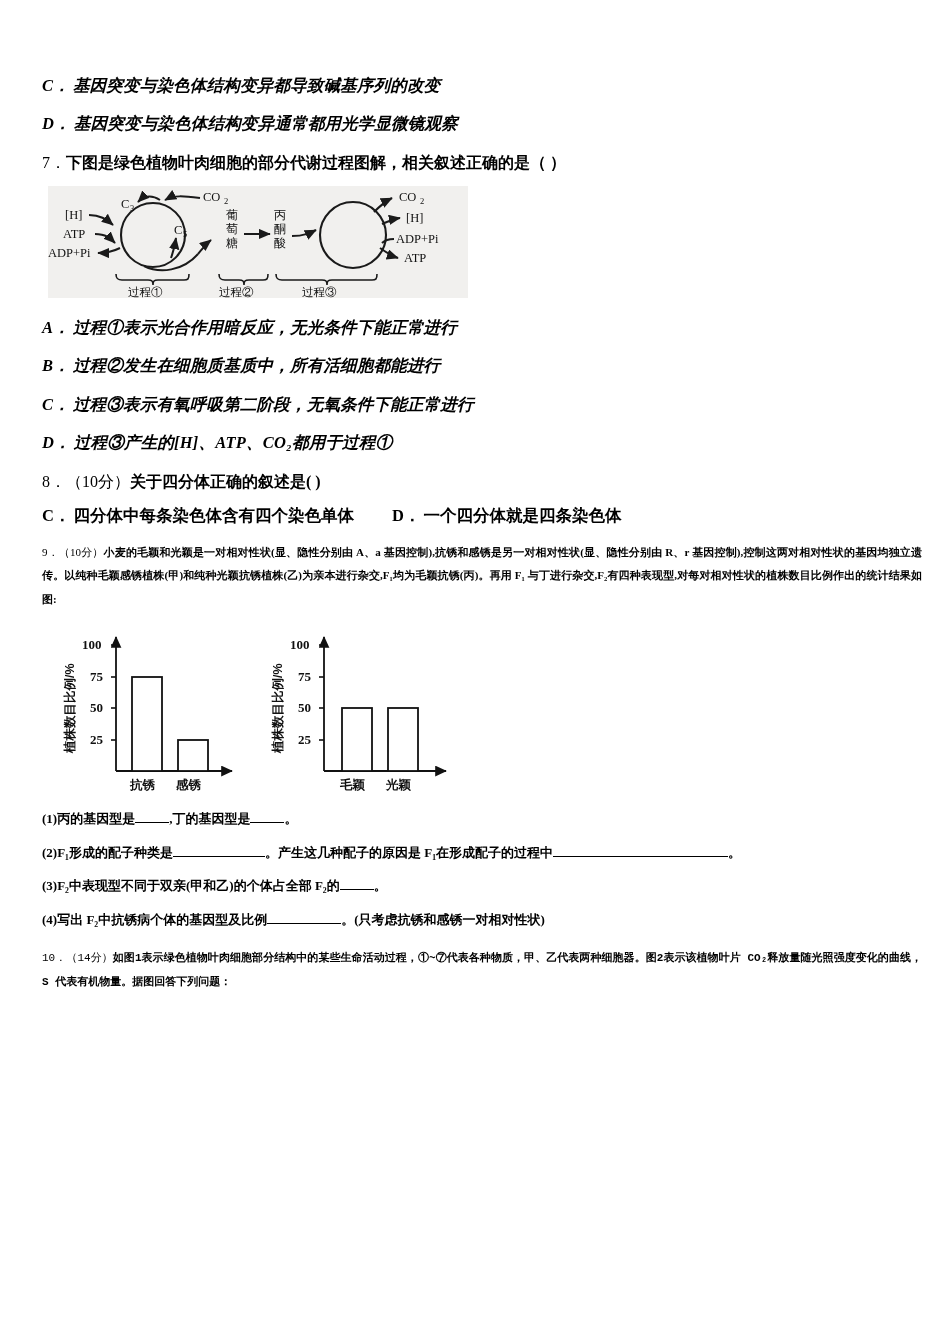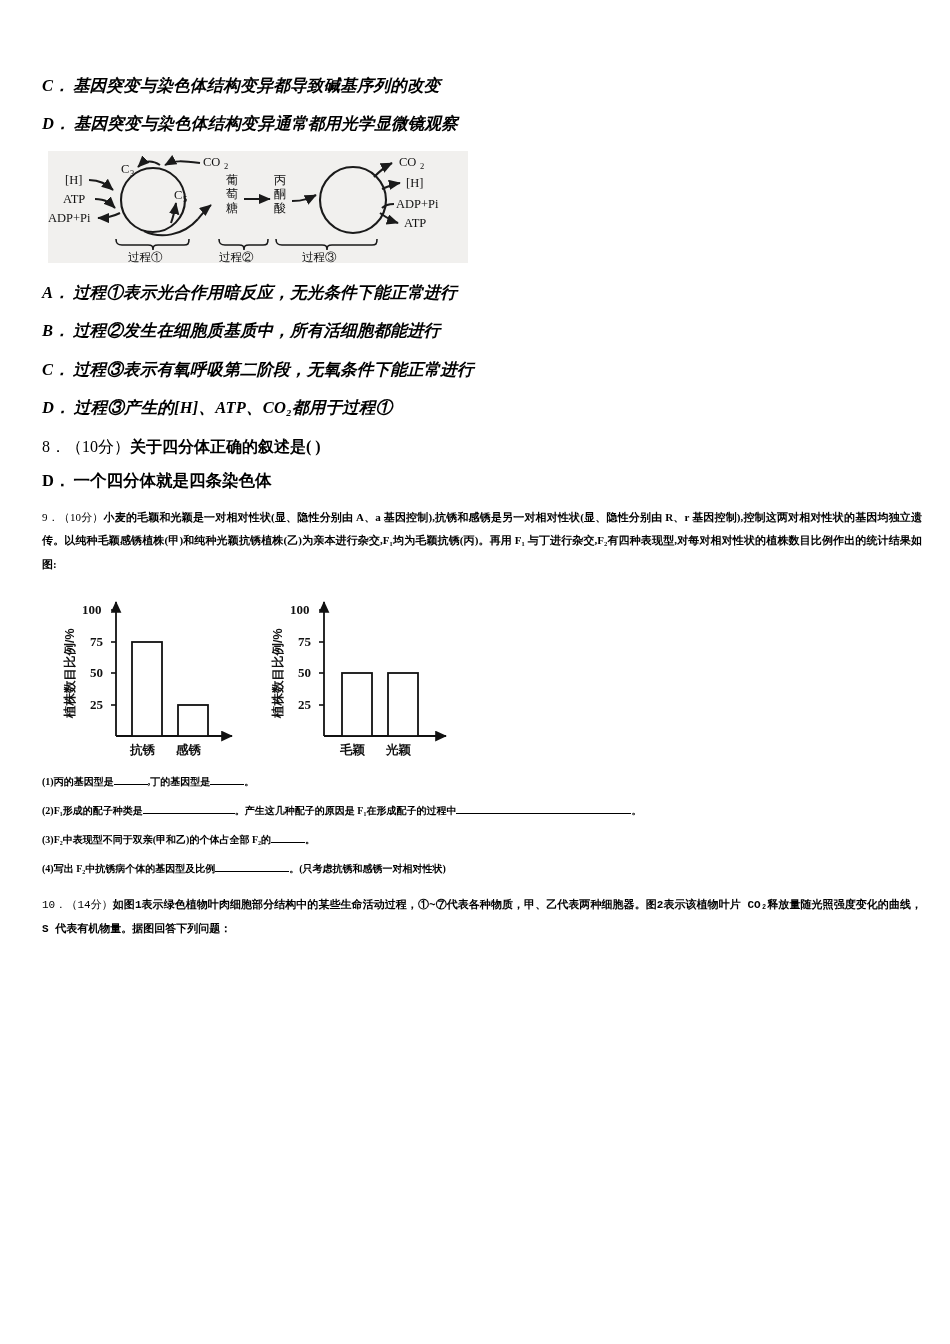--- a/index.html
+++ b/index.html
@@ -53,21 +53,21 @@
     font-weight: normal;
   }
   .stem-para {
     font-size: 11px;
     line-height: 2.15;
     margin: 0;
     font-weight: bold;
     text-align: justify;
   }
   .sub-q {
-    font-size: 10px;
+    font-size: 13px;
     line-height: 1.5;
     font-weight: bold;
     margin: 0 0 14px 0;
   }
   .section-head {
     font-size: 15.5px;
     font-weight: bold;
     margin: 0 0 9px 0;
   }
   .blank-s { display:inline-block; border-bottom:1px solid #000; width:34px; }
@@ -112,20 +112,23 @@
 <div class="page">
   <div class="content">
 
     <div class="opt-line">
       <span class="opt-label">C．</span><span>基因突变与染色体结构变异都导致碱基序列的改变</span>
     </div>
     <div class="opt-line">
       <span class="opt-label">D．</span><span>基因突变与染色体结构变异通常都用光学显微镜观察</span>
     </div>
 
+    <div class="qline">
+      <span class="qnum">7．</span><span>下图是绿色植物叶肉细胞的部分代谢过程图解，相关叙述正确的是（  ）</span>
+    </div>
 
     <div class="diagram-wrap">
       <svg width="420" height="112" viewBox="0 0 420 112" xmlns="http://www.w3.org/2000/svg">
         <defs>
           <marker id="ah" markerWidth="7" markerHeight="7" refX="5.6" refY="2.6" orient="auto">
             <path d="M0,0 L6,2.6 L0,5.2 z" fill="#1a1a1a"></path>
           </marker>
         </defs>
         <rect x="0" y="0" width="420" height="112" fill="#f1f0ee"></rect>
 
@@ -204,20 +207,23 @@
     </div>
     <div class="opt-line">
       <span class="opt-label">D．</span><span>过程③产生的[H]、ATP、CO₂都用于过程①</span>
     </div>
 
     <div class="qline" style="margin-top:4px;">
       <span class="qnum">8．</span><span class="qnum">（10分）</span><span>关于四分体正确的叙述是(    )</span>
     </div>
 
     <div class="two-col">
+      <div class="col-a">
+        <span class="opt-label">C．</span><span>四分体中每条染色体含有四个染色单体</span>
+      </div>
       <div class="col-b">
         <span class="opt-label">D．</span><span>一个四分体就是四条染色体</span>
       </div>
     </div>
 
 
     <div class="stem-para">
       <span class="qnum">9．</span><span class="qnum">（10分）</span><span>小麦的毛颖和光颖是一对相对性状(显、隐性分别由 A、a 基因控制),抗锈和感锈是另一对相对性状(显、隐性分别由 R、r 基因控制),控制这两对相对性状的基因均独立遗传。以纯种毛颖感锈植株(甲)和纯种光颖抗锈植株(乙)为亲本进行杂交,F₁均为毛颖抗锈(丙)。再用 F₁ 与丁进行杂交,F₂有四种表现型,对每对相对性状的植株数目比例作出的统计结果如图:</span>
     </div>
 

